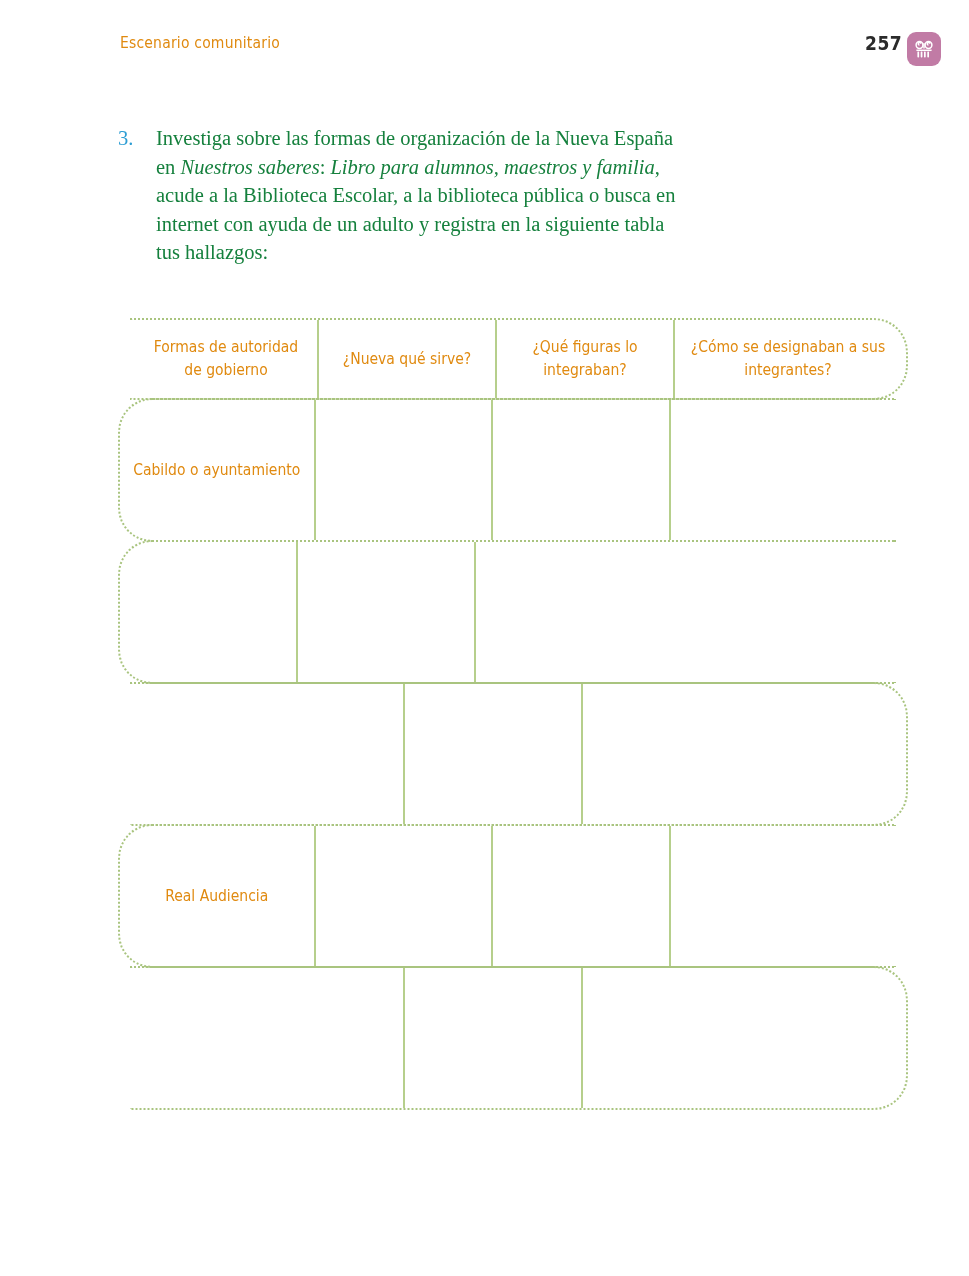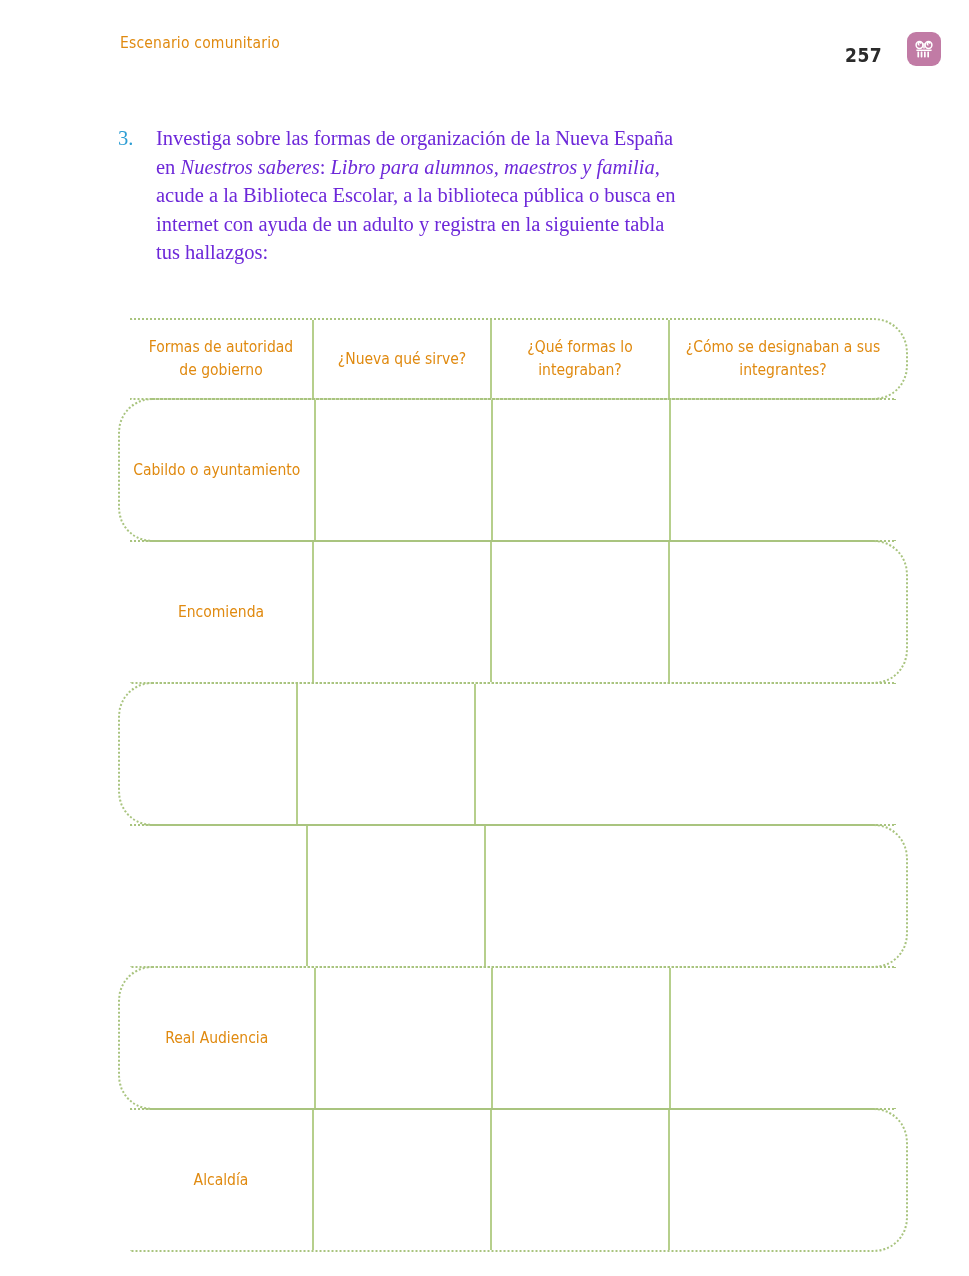--- a/index.html
+++ b/index.html
@@ -32,22 +32,22 @@
     font-size: 15.5px;
     letter-spacing: 0.2px;
     color: #e08a10;
     white-space: nowrap;
   }
   #header-right {
     position: absolute;
     right: 0;
     top: 0;
     display: flex;
-    align-items: flex-end;
-    gap: 25px;
+    align-items: flex-start;
+    gap: 5px;
   }
   #page-number {
     font-family: "DejaVu Sans Condensed", "Liberation Sans Narrow", "Liberation Sans", sans-serif;
     font-stretch: condensed;
     font-size: 19px;
     font-weight: bold;
     color: #2b2b2b;
     letter-spacing: 0.4px;
   }
   #brand-glyph {
@@ -73,21 +73,21 @@
     left: 0;
     top: 0;
     font-size: 20.5px;
     color: #2e9ed4;
     line-height: 28.5px;
   }
   #exercise-text {
     margin-left: 38px;
     font-size: 20.5px;
     line-height: 28.5px;
-    color: #6d28d9;
+    color: #15803d;
     text-align: left;
   }
   #exercise-text .it { font-style: italic; }
 
   
   #research-table {
     position: absolute;
     left: 118px;
     top: 318px;
     width: 790px;
@@ -106,20 +106,21 @@
     border-bottom-left-radius: 34px;
     margin-left: 0px;
     margin-right: 12px;
   }
   .t-row.round-right {
     border-right: 2px dotted #a9c47f;
     border-top-right-radius: 34px;
     border-bottom-right-radius: 34px;
     margin-left: 12px;
     margin-right: 0px;
+    justify-content: center;
   }
   .t-row.header-row {
     border-top: 2px dotted #a9c47f;
     margin-top: 0;
   }
   .t-cell {
     box-sizing: border-box;
     display: flex;
     align-items: center;
     justify-content: center;
@@ -175,37 +176,31 @@
 
 <div id="exercise">
   <div id="exercise-number">3.</div>
   <div id="exercise-text"><span>Investiga sobre las formas de organización de la Nueva España en </span><span class="it">Nuestros saberes</span><span>: </span><span class="it">Libro para alumnos, maestros y familia</span><span>, acude a la Biblioteca Escolar, a la biblioteca pública o busca en internet con ayuda de un adulto y registra en la siguiente tabla tus hallazgos:</span></div>
 </div>
 
 <div id="research-table">
   <div class="t-row header-row round-right">
     <div class="t-cell c0">Formas de autoridad de gobierno</div>
     <div class="t-cell c1">¿Nueva qué sirve?</div>
-    <div class="t-cell c2">¿Qué formas lo integraban?</div>
+    <div class="t-cell c2">¿Qué figuras lo integraban?</div>
     <div class="t-cell c3">¿Cómo se designaban a sus integrantes?</div>
   </div>
 
   <div class="t-row body-row round-left">
     <div class="t-cell c0">Cabildo o ayuntamiento</div>
     <div class="t-cell c1"></div>
     <div class="t-cell c2"></div>
     <div class="t-cell c3"></div>
   </div>
 
-  <div class="t-row body-row round-right">
-    <div class="t-cell c0">Encomienda</div>
-    <div class="t-cell c1"></div>
-    <div class="t-cell c2"></div>
-    <div class="t-cell c3"></div>
-  </div>
 
   <div class="t-row body-row round-left">
     <div class="t-cell c1"></div>
     <div class="t-cell c2"></div>
     <div class="t-cell c3"></div>
   </div>
 
   <div class="t-row body-row round-right">
     <div class="t-cell c1"></div>
     <div class="t-cell c2"></div>
@@ -213,18 +208,17 @@
   </div>
 
   <div class="t-row body-row round-left">
     <div class="t-cell c0">Real Audiencia</div>
     <div class="t-cell c1"></div>
     <div class="t-cell c2"></div>
     <div class="t-cell c3"></div>
   </div>
 
   <div class="t-row body-row round-right">
-    <div class="t-cell c0">Alcaldía</div>
     <div class="t-cell c1"></div>
     <div class="t-cell c2"></div>
     <div class="t-cell c3"></div>
   </div>
 </div>
 
 </body></html>

